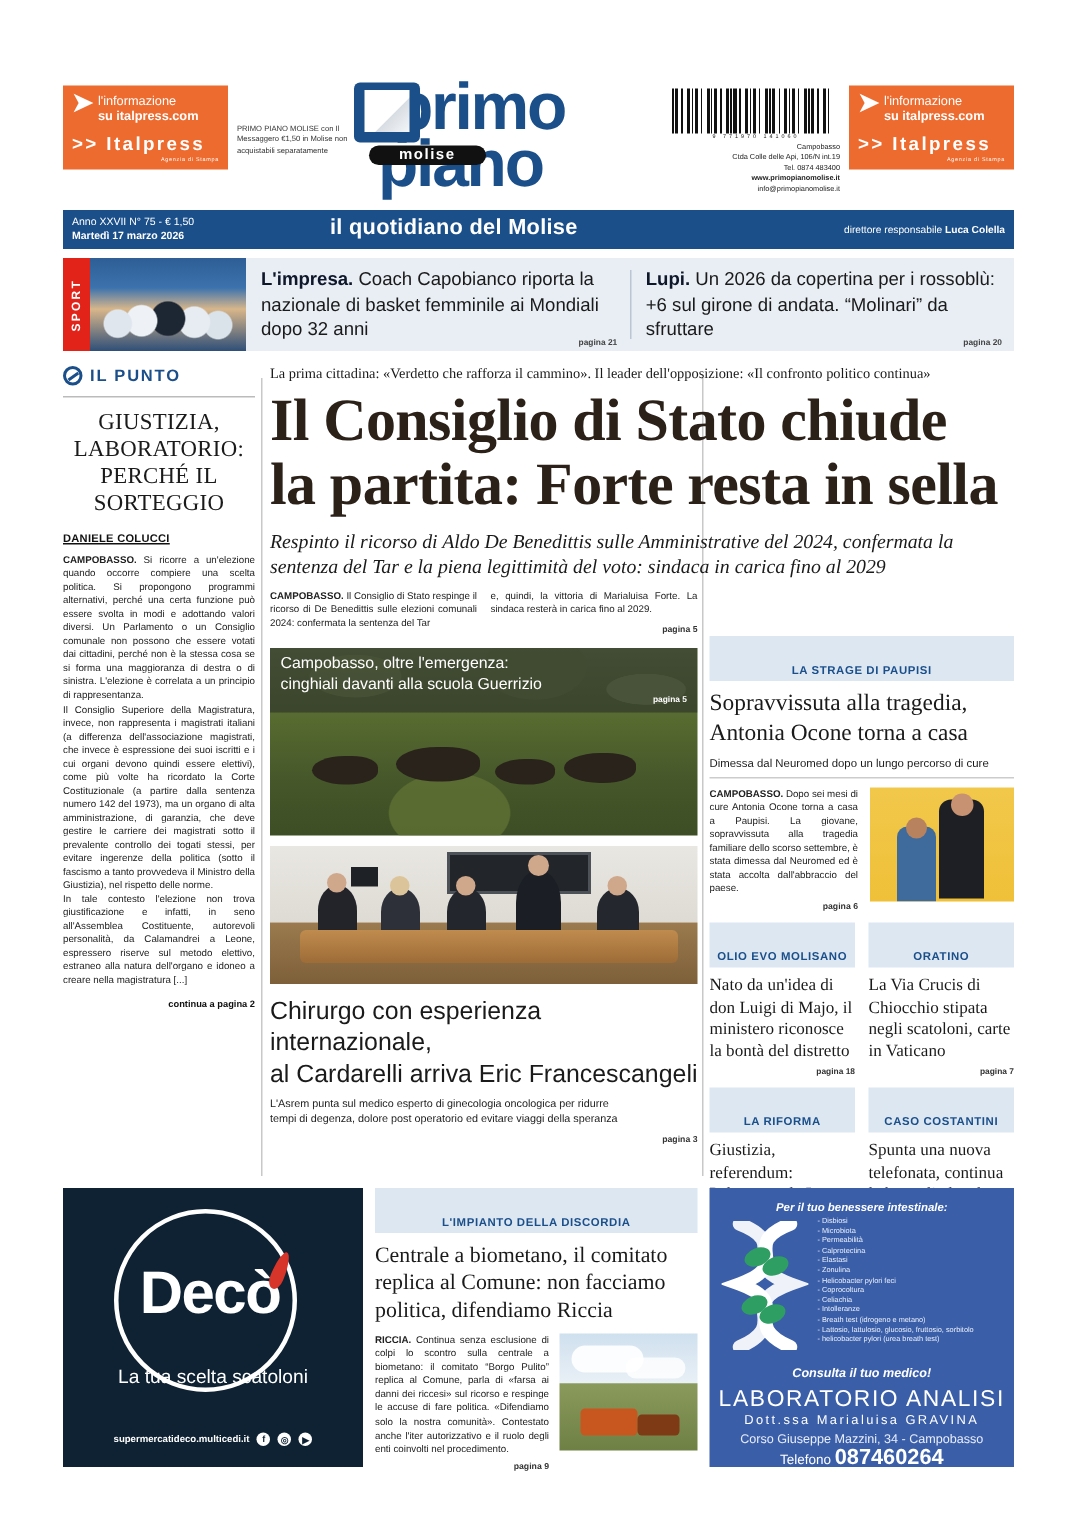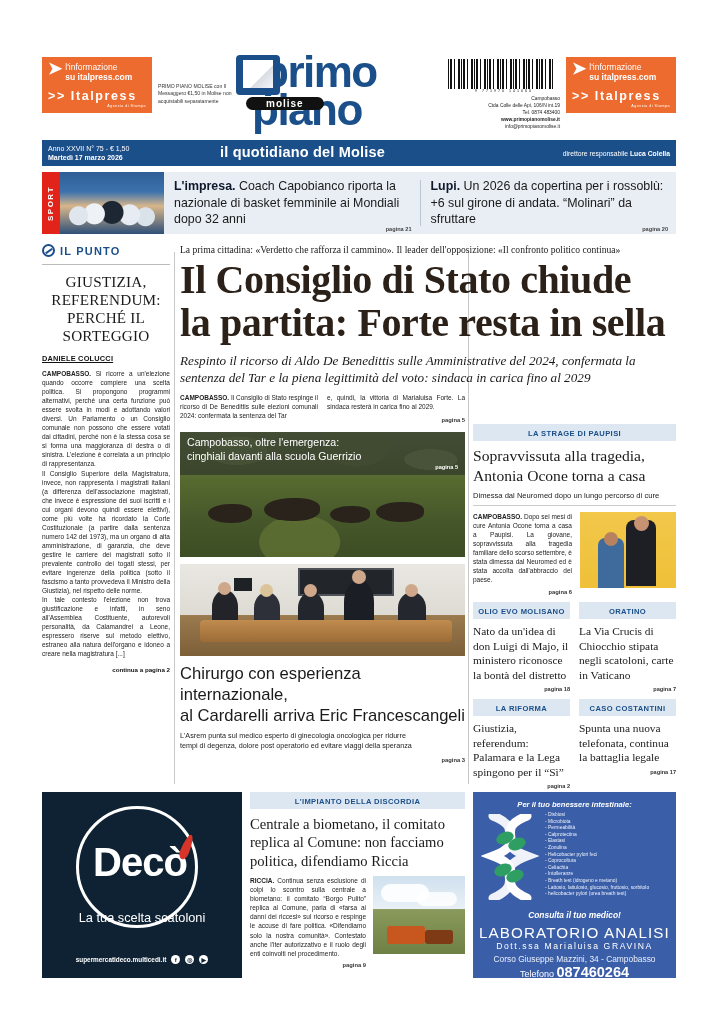--- a/index.html
+++ b/index.html
@@ -240,21 +240,21 @@
   }
   .mid-sub {
     font-family:"Liberation Sans",sans-serif; font-size: 7.2px; line-height: 10.2px;
     color:#222; margin-top:5px;
   }
 
   
   .sechead {
     background:#DCE7F2; color:#1B4F8A; text-align:center;
     font-family:"Liberation Sans",sans-serif; font-size:7.6px; font-weight:700;
-    letter-spacing:.4px; padding: 5px 0 3px 0;
+    letter-spacing:.4px; padding: 18px 0 3px 0;
   }
   .r-title {
     font-family:"Liberation Serif",serif; font-size: 15.6px; line-height: 19.5px;
     color:#1a1a1a; margin-top: 5px;
   }
   .r-sub {
     font-family:"Liberation Sans",sans-serif; font-size: 7.6px; line-height: 10px;
     color:#1a1a1a; margin-top: 6px; padding-bottom:4px; border-bottom:1px solid #ccc;
   }
   .r-body-wrap { display:flex; gap:8px; margin-top:6px; }
@@ -435,21 +435,21 @@
 
   <div class="vrule" style="left:174px;height:532px;"></div>
   <div class="vrule" style="left:468px;height:532px;"></div>
 
   <div class="colL">
     <div class="punto-head">
       <div class="punto-icon"></div>
       <div class="punto-label">IL PUNTO</div>
     </div>
     <div class="hr-thin"></div>
-    <div class="punto-title">GIUSTIZIA, REFERENDUM: PERCHÉ IL SORTEGGIO</div>
+    <div class="punto-title">GIUSTIZIA, LABORATORIO: PERCHÉ IL SORTEGGIO</div>
     <div class="byline">DANIELE COLUCCI</div>
     <div class="bodytext"><b>CAMPOBASSO.</b><span> Si ricorre a un'elezione quando occorre compiere una scelta politica. Si propongono programmi alternativi, perché una certa funzione può essere svolta in modi e adottando valori diversi. Un Parlamento o un Consiglio comunale non possono che essere votati dai cittadini, perché non è la stessa cosa se si forma una maggioranza di destra o di sinistra. L'elezione è correlata a un principio di rappresentanza.</span></div>
     <div class="bodytext">Il Consiglio Superiore della Magistratura, invece, non rappresenta i magistrati italiani (a differenza dell'associazione magistrati, che invece è espressione dei suoi iscritti e i cui organi devono quindi essere elettivi), come più volte ha ricordato la Corte Costituzionale (a partire dalla sentenza numero 142 del 1973), ma un organo di alta amministrazione, di garanzia, che deve gestire le carriere dei magistrati sotto il prevalente controllo dei togati stessi, per evitare ingerenze della politica (sotto il fascismo a tanto provvedeva il Ministro della Giustizia), nel rispetto delle norme.</div>
     <div class="bodytext">In tale contesto l'elezione non trova giustificazione e infatti, in seno all'Assemblea Costituente, autorevoli personalità, da Calamandrei a Leone, espressero riserve sul metodo elettivo, estraneo alla natura dell'organo e idoneo a creare nella magistratura [...]</div>
     <div class="continua">continua a pagina 2</div>
   </div>
 
   <div class="colM">
     <div class="kicker" style="width:496px;">La prima cittadina: «Verdetto che rafforza il cammino». Il leader dell'opposizione: «Il confronto politico continua»</div>
     <div class="mainhead" style="width:500px;">

